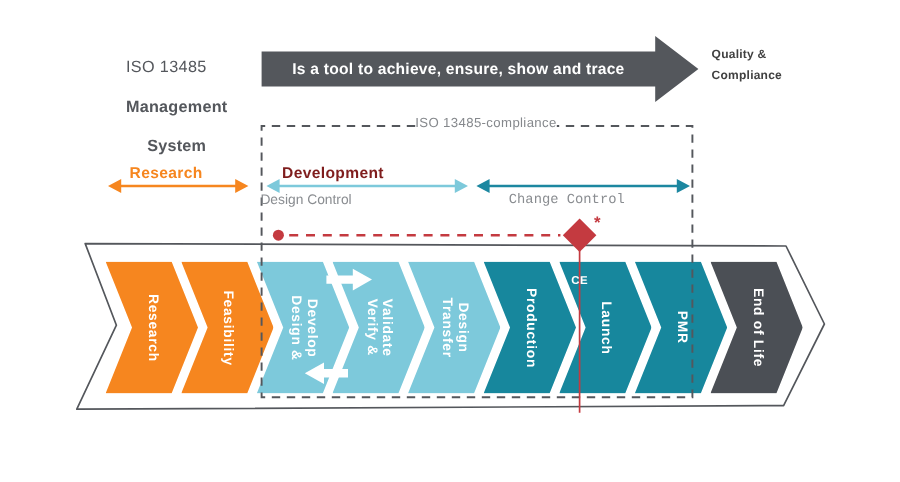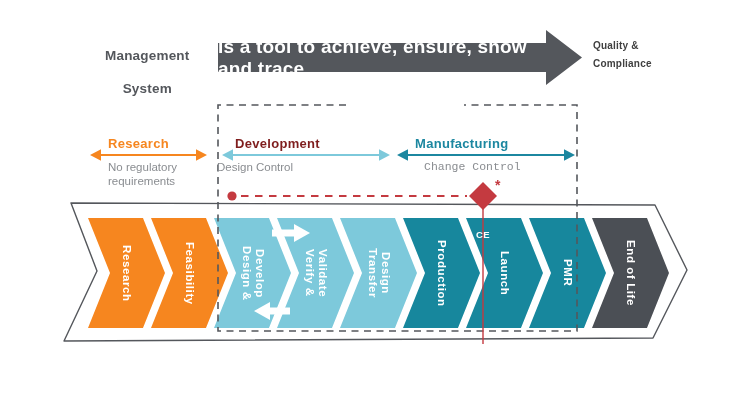--- a/index.html
+++ b/index.html
@@ -31,21 +31,21 @@
     writing-mode:vertical-lr;white-space:pre-line;text-align:center;
     color:#ffffff;font-size:11.5px;font-weight:700;letter-spacing:0.6px;line-height:13px;
   }
   .step-label .vtext.vrl{writing-mode:vertical-rl;}
   .txt{position:absolute;z-index:4;white-space:pre-line;}
   #iso-title{left:105px;top:31px;color:#54575C;font-size:13.5px;line-height:16.5px;}
   #iso-title .t1{font-weight:400;letter-spacing:0.3px;}
   #iso-title .t2{font-weight:700;letter-spacing:0.2px;text-align:center;}
   #tool-arrow-label{
     left:218px;top:43px;width:328px;height:29px;display:flex;align-items:center;justify-content:center;
-    color:#ffffff;font-size:19px;font-weight:700;letter-spacing:0.2px;
+    color:#ffffff;font-size:13px;font-weight:700;letter-spacing:0.2px;
   }
   #result-label{left:593px;top:37px;color:#404040;font-size:10px;font-weight:700;line-height:18px;letter-spacing:0.2px;}
   #compliance-label{left:340px;top:97px;width:130px;text-align:center;color:#85888C;font-size:11px;letter-spacing:0.3px;}
   .phase-name{font-size:13px;font-weight:700;letter-spacing:0.3px;top:136px;}
   #phase-research{left:108px;color:#F6861F;}
   #phase-development{left:235px;color:#7f1d1d;}
   #phase-manufacturing{left:415px;color:#1C87A0;}
   .phase-note{font-size:11.5px;color:#8A8D91;line-height:14px;top:160px;}
   #note-research{left:108px;}
   #note-development{left:217px;}
@@ -98,38 +98,37 @@
 
     <path d="M483,182 L497,196 L483,210 L469,196 Z" fill="#C43A40"></path>
 
     <path d="M272,233 L296,233" stroke="#ffffff" stroke-width="7"></path>
     <path d="M294,224 L310,233 L294,242 Z" fill="#ffffff"></path>
     <path d="M290,311 L268,311" stroke="#ffffff" stroke-width="7"></path>
     <path d="M270,302 L254,311 L270,320 Z" fill="#ffffff"></path>
   </svg>
 
   <div class="txt" id="iso-title">
+    <div class="t1">ISO 13485</div>
     <div class="t2">Management</div>
     <div class="t2">System</div>
   </div>
 
   <div class="txt" id="tool-arrow-label">Is a tool to achieve, ensure, show and trace</div>
 
   <div class="txt" id="result-label">Quality &amp;
 Compliance</div>
 
+  <div class="txt" id="compliance-label">ISO 13485-compliance</div>
 
   <div class="txt phase-name" id="phase-research">Research</div>
-  <div class="txt phase-note" id="note-research">No regulatory
-requirements</div>
 
   <div class="txt phase-name" id="phase-development">Development</div>
   <div class="txt phase-note" id="note-development">Design Control</div>
 
-  <div class="txt phase-name" id="phase-manufacturing">Manufacturing</div>
   <div class="txt phase-note" id="note-manufacturing">Change Control</div>
 
   <div class="txt" id="ce-label">CE</div>
   <div class="txt" id="ce-asterisk">*</div>
 
   <div class="step-label" style="left:88px">
       <span class="vtext">Research</span>
     </div>
   <div class="step-label" style="left:151px">
       <span class="vtext">Feasibility</span>

